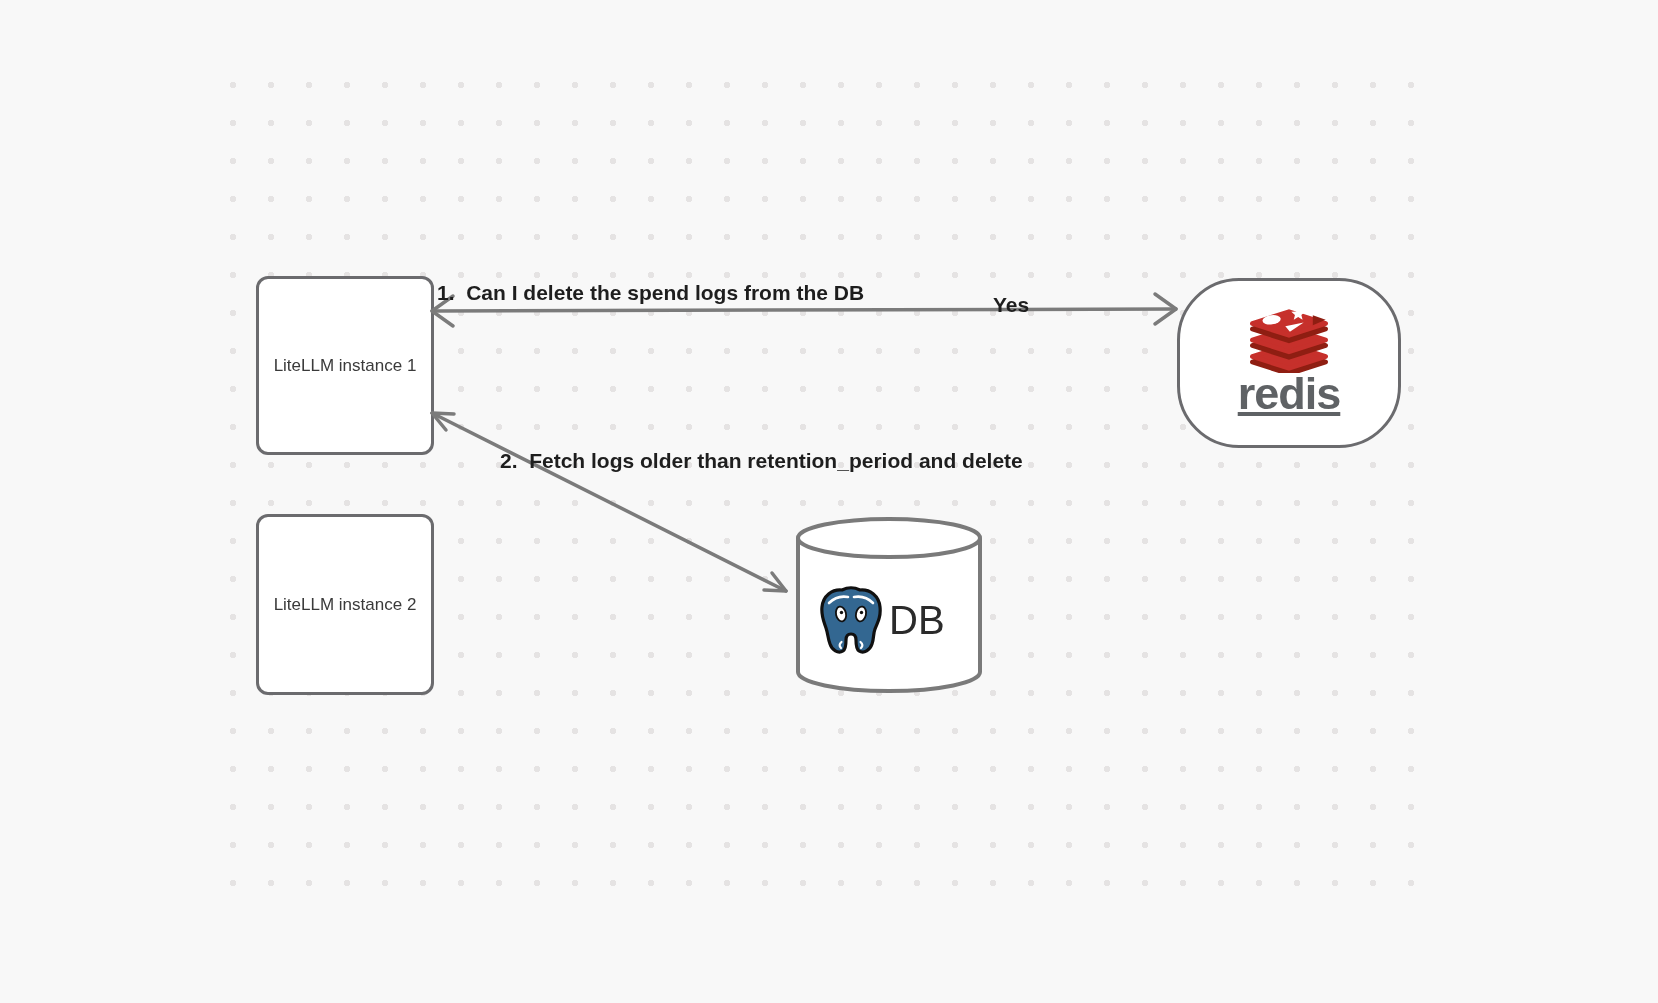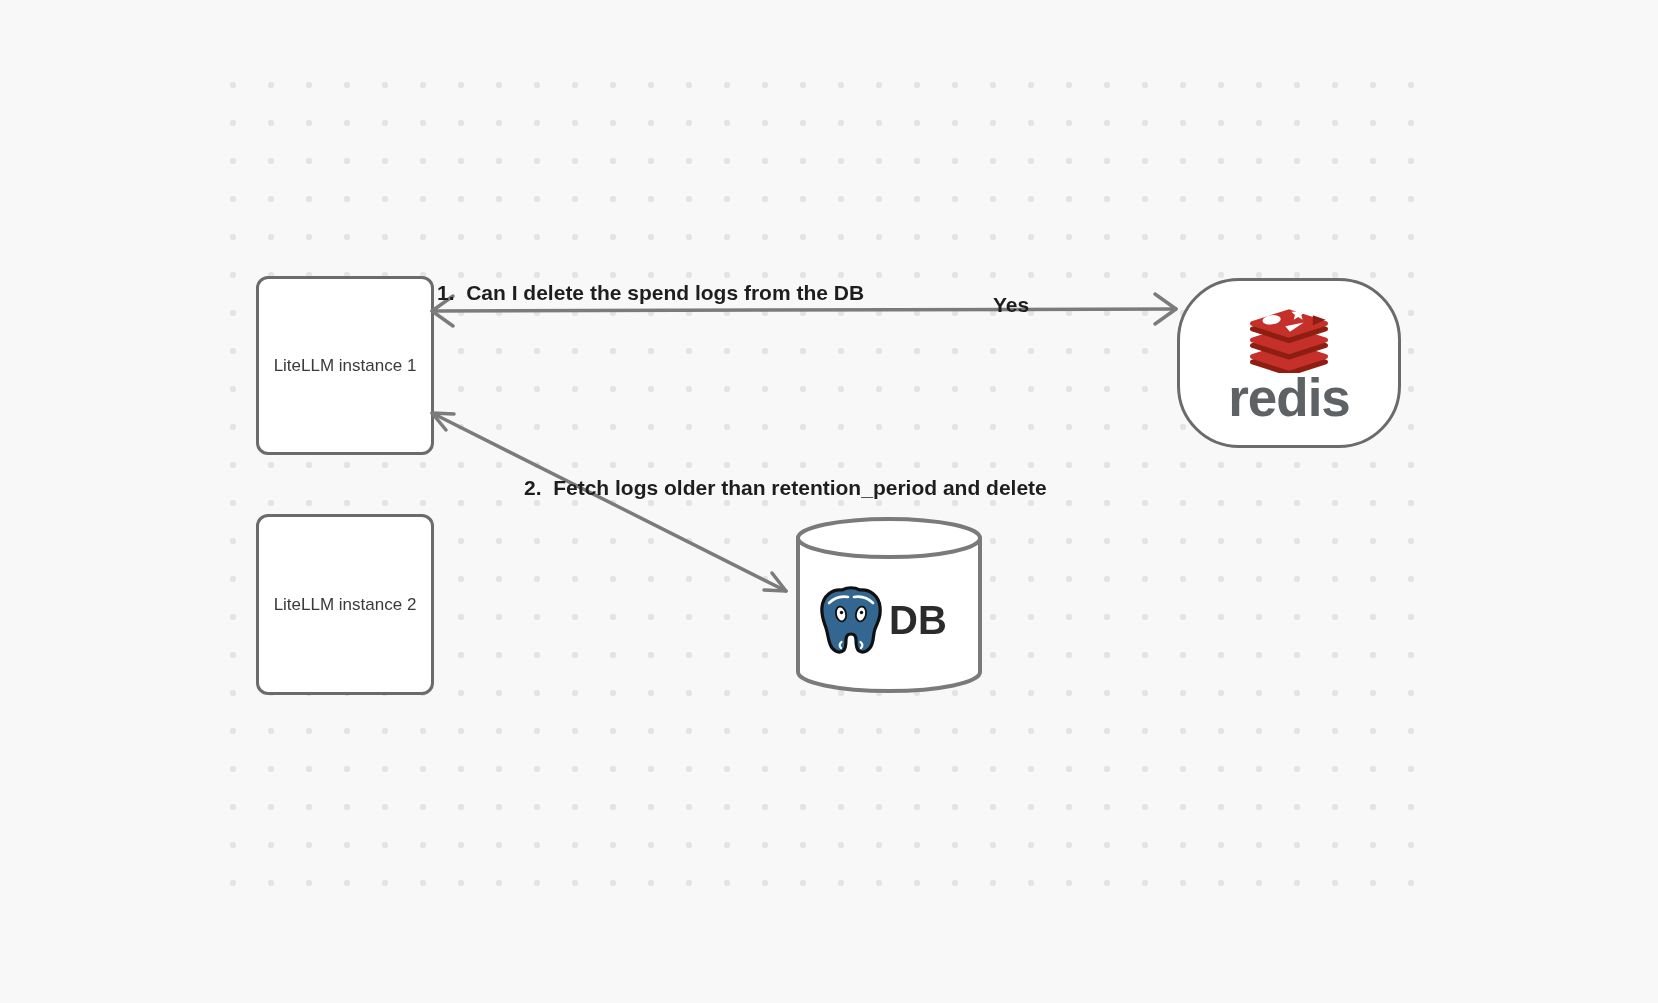--- a/index.html
+++ b/index.html
@@ -27,37 +27,37 @@
   .box1{top:276px;}
   .box2{top:514px;height:175px;}
   .box3{top:756px;height:177px;}
   .redis-node{
     position:absolute;left:1177px;top:278px;width:224px;height:170px;
     background:#fff;border:3.5px solid var(--node-stroke,#6b6b6e);border-radius:62px;
     display:flex;flex-direction:column;align-items:center;box-sizing:border-box;
   }
   .redis-node svg{margin-top:26px;}
   .redis-wordmark{
-    font-size:53px;font-weight:700;line-height:1;margin-top:-2px;
-    color:var(--redis-wordmark,#5f6265);letter-spacing:-1px;
+    font-size:45px;font-weight:700;line-height:1;margin-top:-2px;
+    color:var(--redis-wordmark,#5f6265);letter-spacing:-1px;text-decoration:underline;
   }
   .db-node{position:absolute;left:794px;top:514px;width:192px;height:186px;}
   .db-node .cyl{position:absolute;left:0;top:0;}
   .pg-icon{position:absolute;left:21px;top:72px;}
   .db-label{
-    position:absolute;left:95px;top:86px;font-size:40px;font-weight:700;
+    position:absolute;left:95px;top:86px;font-size:40px;font-weight:400;
     color:var(--db-text,#2b2b2b);line-height:1;
   }
   .edge-label{
     position:absolute;font-size:21px;font-weight:700;color:var(--label-text,#1e1e1e);
     line-height:28px;text-align:left;white-space:pre;
   }
   .edge1-label{left:437px;top:279px;width:600px;}
   .edge1-reply{left:993px;top:291px;width:100px;}
-  .edge2-label{left:524px;top:447px;width:700px;margin-top:27px;}
+  .edge2-label{left:500px;top:447px;width:700px;}
   .arrows{position:absolute;left:0;top:0;pointer-events:none;}
   .arrow-line{stroke:var(--arrow,#7b7b7b);stroke-width:3.5;fill:none;
     stroke-linecap:round;stroke-linejoin:round;}
   .cyl-stroke{stroke:#7a7a7a;stroke-width:4;fill:#fff;}
 </style>
 </head>
 <body>
 
 <div class="canvas">
   <div class="dot-grid"></div>

